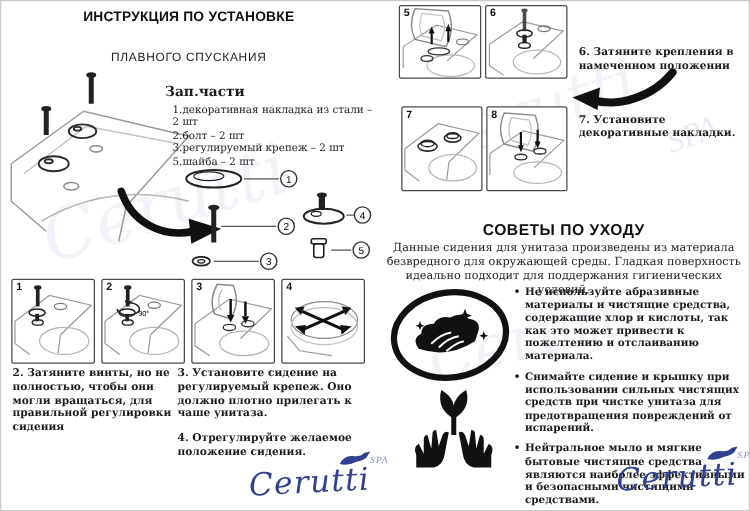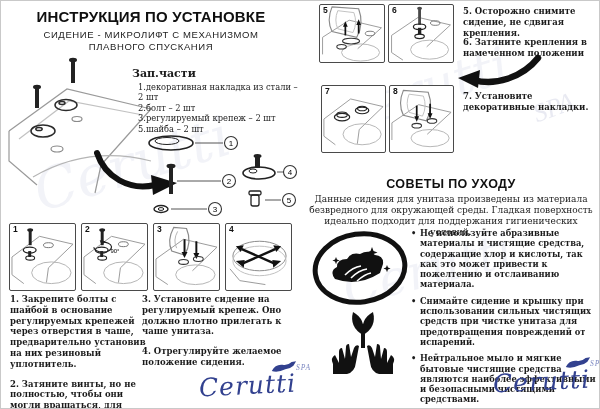--- a/index.html
+++ b/index.html
@@ -1,20 +1,20 @@
 <!DOCTYPE html>
 <html><head>
 <meta charset="utf-8">
 <style>
   html,body{margin:0;padding:0;background:#e9e9e9;}
   .page{position:relative;width:600px;height:409px;background:#fff;border:1px solid #c9c9c9;
         overflow:hidden;font-family:"DejaVu Serif",serif;color:#1b1b1b;box-sizing:border-box;}
   .abs{position:absolute;}
   .sans{font-family:"Liberation Sans",sans-serif;}
-  .page-title{left:0;top:7px;width:300px;text-align:center;font-weight:bold;font-size:15px;
+  .page-title{left:0;top:7px;width:300px;text-align:center;font-weight:bold;font-size:11px;
               letter-spacing:.2px;color:#0f0f0f;}
   .subtitle{left:0;width:300px;text-align:center;font-size:9.5px;letter-spacing:.6px;color:#222;}
   .sub1{top:28px;} .sub2{top:40px;}
   .parts-list{left:131px;top:66px;width:172px;}
   .parts-heading{font-weight:bold;font-size:11px;margin-bottom:2px;}
   .part-item{font-size:8.3px;line-height:10.4px;padding-left:6px;}
   .steps-col{top:293px;font-weight:bold;font-size:8.5px;line-height:10.8px;text-align:left;}
   .col-a{left:9px;width:142px;}
   .col-b{left:141px;width:141px;}
   .step-par{margin:0 0 9px 0;}
@@ -50,21 +50,20 @@
 <body>
 
 <div class="page">
 
   <div class="wm wm1">Cerutti</div>
   <div class="wm wm2">Cerutti</div>
   <div class="wm wm3">Cerutti</div>
   <div class="wm wm-spa">SPA</div>
 
   <div class="abs page-title sans">ИНСТРУКЦИЯ ПО УСТАНОВКЕ</div>
-  <div class="abs subtitle sub1 sans">СИДЕНИЕ - МИКРОЛИФТ С МЕХАНИЗМОМ</div>
   <div class="abs subtitle sub2 sans">ПЛАВНОГО СПУСКАНИЯ</div>
 
   <svg class="abs" style="left:2px;top:52px;" width="152" height="145" viewBox="0 0 152 145">
     <g fill="none" stroke="#9a9a9a" stroke-width="1.2">
       <path d="M6 78 L64 36 L148 56 L98 112"></path>
       <path d="M6 78 L6 108 L34 132"></path>
       <path d="M98 112 L92 140"></path>
       <path d="M16 86 L66 48 L140 62" stroke="#c2c2c2"></path>
       <path d="M30 124 Q85 92 148 108" stroke="#b5b5b5"></path>
     </g>
@@ -206,21 +205,20 @@
       </g>
       <polygon points="10,21 18,20 15,27" fill="#111"></polygon>
       <polygon points="56,36 48,43 47,35" fill="#111"></polygon>
       <polygon points="56,21 48,20 51,27" fill="#111"></polygon>
       <polygon points="10,36 18,43 19,35" fill="#111"></polygon>
     </svg>
     <span class="panel-num">4</span>
   </div>
 
   <div class="abs steps-col col-a">
-    <p class="step-par">1.  Закрепите болты с шайбой в основание регулируемых крепежей через отверстия в чаше, предварительно установив на них резиновый уплотнитель.</p>
     <p class="step-par">2.  Затяните винты, но не полностью, чтобы они могли вращаться, для правильной регулировки сидения</p>
   </div>
   <div class="abs steps-col col-b">
     <p class="step-par">3. Установите сидение на регулируемый крепеж. Оно должно плотно прилегать к чаше унитаза.</p>
     <p class="step-par">4. Отрегулируйте желаемое положение сидения.</p>
   </div>
 
   <div class="abs logo logo-left">
     <svg class="logo-dolphin" viewBox="0 0 30 16">
       <path d="M2 12 Q6 4 14 5 Q20 6 24 2 L29 1 L26 6 Q23 9 17 10 Q9 14 2 12 Z" fill="#32418f"></path>
@@ -259,21 +257,20 @@
       <ellipse cx="31.5" cy="3.5" rx="2.6" ry="1.6" fill="#4a4a4a"></ellipse>
       <rect x="30" y="4" width="3" height="17" fill="#4a4a4a"></rect>
       <ellipse cx="31.5" cy="23" rx="6.5" ry="3" fill="none" stroke="#222" stroke-width="1.3"></ellipse>
       <rect x="29.8" y="24" width="3.5" height="7" fill="#222"></rect>
       <ellipse cx="31.5" cy="33" rx="5" ry="2.4" fill="none" stroke="#222" stroke-width="1.2"></ellipse>
       <ellipse cx="48" cy="19" rx="5" ry="2.4" fill="none" stroke="#777" stroke-width="1"></ellipse>
     </svg>
     <span class="panel-num">6</span>
   </div>
 
-  <div class="abs rstep" style="top:5px;">5. Осторожно снимите сидение, не сдвигая крепления.</div>
   <div class="abs rstep" style="top:36px;">6. Затяните крепления в намеченном положении</div>
 
   <svg class="abs" style="left:455px;top:52px;" width="88" height="36" viewBox="0 0 88 36">
     <path d="M82 5 C 66 25, 38 33, 18 27" stroke="#111" stroke-width="6.5" fill="none" stroke-linecap="round"></path>
     <polygon points="24,17 2,25 22,35" fill="#111"></polygon>
   </svg>
 
   <div class="panel" style="left:320px;top:84px;width:65px;height:68px;">
     <svg viewBox="0 0 66 64">
       <g fill="none" stroke="#9a9a9a" stroke-width="1">

